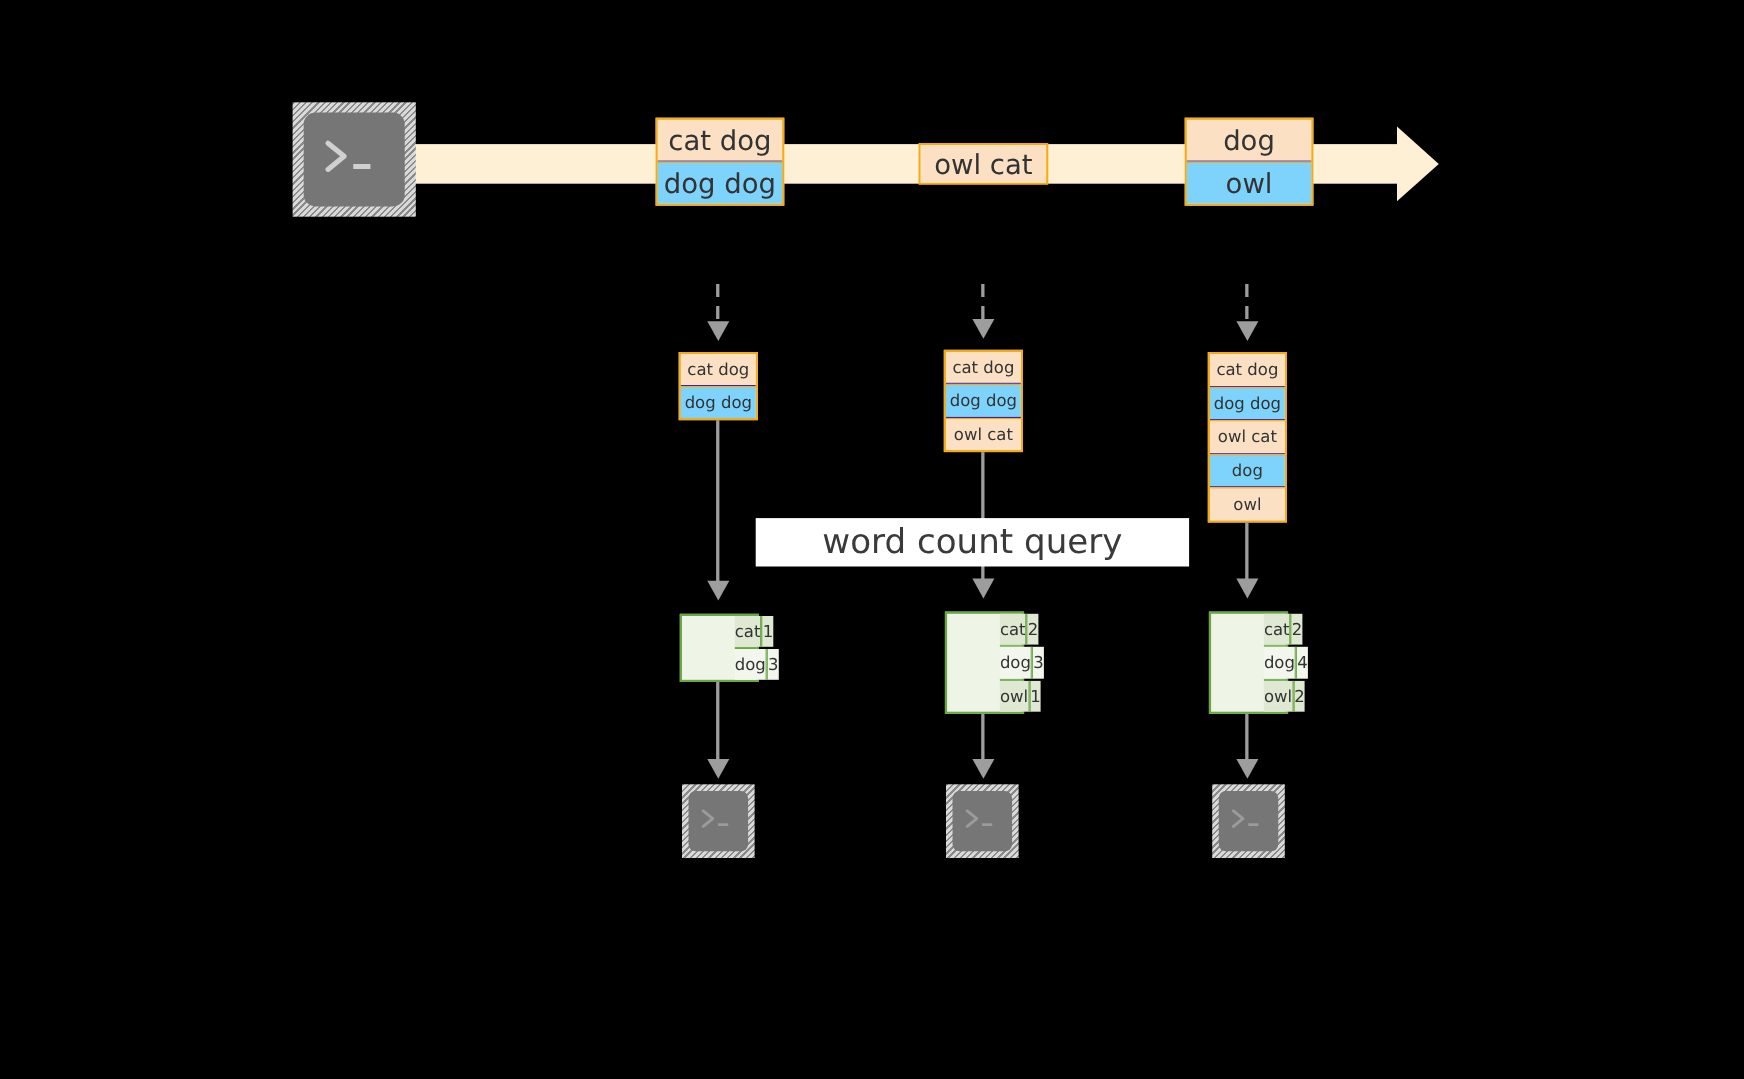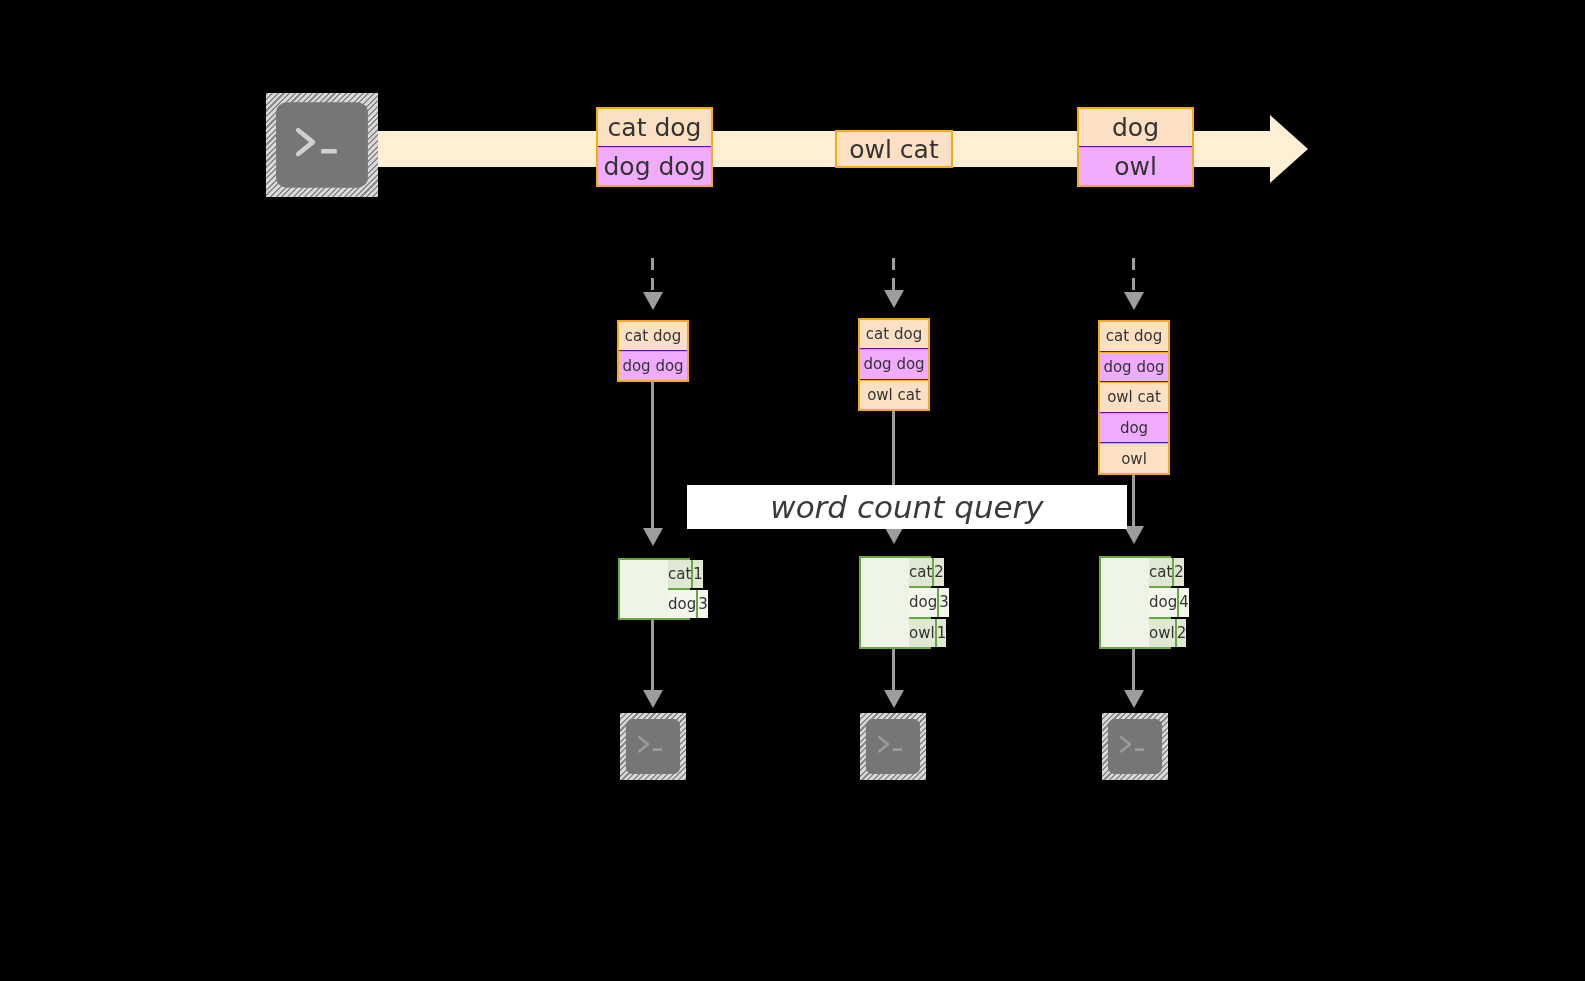--- a/index.html
+++ b/index.html
@@ -70,21 +70,21 @@
     align-items: center;
     justify-content: center;
     color: #333333;
     border-top: 1px solid #f5ac14;
     border-bottom: 1px solid #4c1d95;
     white-space: nowrap;
   }
   .rec-row:first-child { border-top: none; }
   .rec-row:last-child  { border-bottom: none; }
   .rec-row.dark  { background: #fbe0c4; }
-  .rec-row.light { background: #f0abfc; }
+  .rec-row.light { background: #7dd3fc; }
 
   
   .res {
     box-sizing: border-box;
     border: 2px solid #6aa844;
     background: #eef4e6;
     display: flex;
     flex-direction: column;
   }
   .res-row {
@@ -277,15 +277,15 @@
 
   <div class="abs term" style="left:1102px; top:713px; width:66px; height:67px;">
     <div class="term-inner">
       <svg class="term-glyph" viewBox="0 0 70 40">
         <path d="M8 6 L24 19 L8 32" fill="none" stroke="#9b9b9b" stroke-width="5" stroke-linecap="round" stroke-linejoin="round"></path>
         <path d="M33 29 L50 29" fill="none" stroke="#9b9b9b" stroke-width="5" stroke-linecap="butt"></path>
       </svg>
     </div>
   </div>
 
-  <div class="abs query-label" style="left:687px; top:485px; width:440px; height:44px;font-style:italic;">word count query</div>
+  <div class="abs query-label" style="left:687px; top:471px; width:394px; height:44px;">word count query</div>
 
 </div>
 
 </body></html>

